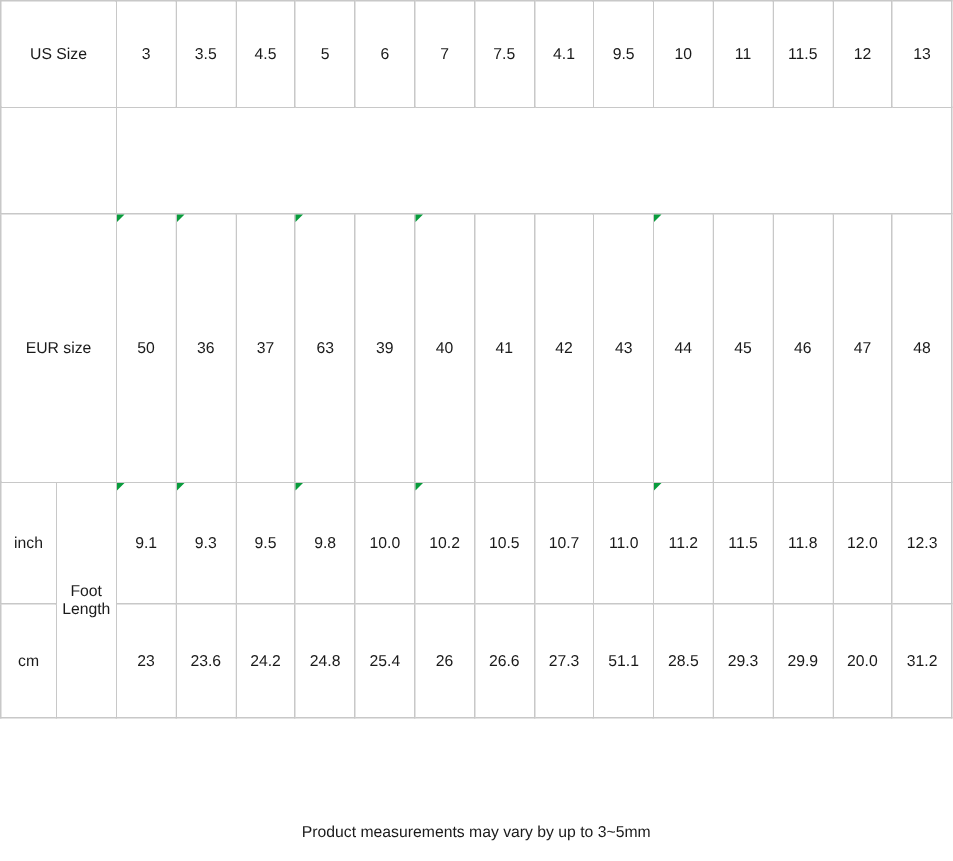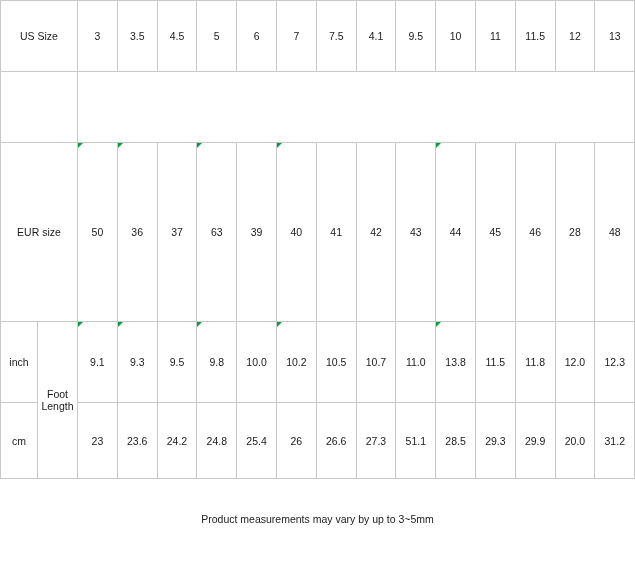--- a/index.html
+++ b/index.html
@@ -84,21 +84,21 @@
     height: 0;
     border-top: 5px solid #0a9c3d;
     border-right: 5px solid transparent;
   }
 
   .tan { color: #b08b4f; }
 
   .footnote {
     position: absolute;
     left: 0;
-    top: 513px;
+    top: 549px;
     width: 635px;
     text-align: center;
     font-size: 10.5px;
     color: #1a1a1a;
   }
 </style>
 </head>
 <body>
 
 <div class="page">
@@ -154,37 +154,37 @@
         <td><span>37</span></td>
         <td><span class="corner-mark"></span><span>63</span></td>
         <td><span>39</span></td>
         <td><span class="corner-mark"></span><span>40</span></td>
         <td><span>41</span></td>
         <td><span>42</span></td>
         <td><span>43</span></td>
         <td><span class="corner-mark"></span><span>44</span></td>
         <td><span>45</span></td>
         <td><span>46</span></td>
-        <td><span>28</span></td>
+        <td><span>47</span></td>
         <td><span>48</span></td>
       </tr>
 
       <tr class="r-inch">
         <td class="label-head">inch</td>
         <td class="label-merge" rowspan="2">Foot Length</td>
         <td><span class="corner-mark"></span><span>9.1</span></td>
         <td><span class="corner-mark"></span><span>9.3</span></td>
         <td><span>9.5</span></td>
         <td><span class="corner-mark"></span><span>9.8</span></td>
         <td><span>10.0</span></td>
         <td><span class="corner-mark"></span><span>10.2</span></td>
         <td><span>10.5</span></td>
         <td><span>10.7</span></td>
         <td><span>11.0</span></td>
-        <td><span class="corner-mark"></span><span>13.8</span></td>
+        <td><span class="corner-mark"></span><span>11.2</span></td>
         <td><span>11.5</span></td>
         <td><span>11.8</span></td>
         <td><span>12.0</span></td>
         <td><span>12.3</span></td>
       </tr>
 
       <tr class="r-cm">
         <td class="label-head">cm</td>
         <td>23</td>
         <td>23.6</td>

